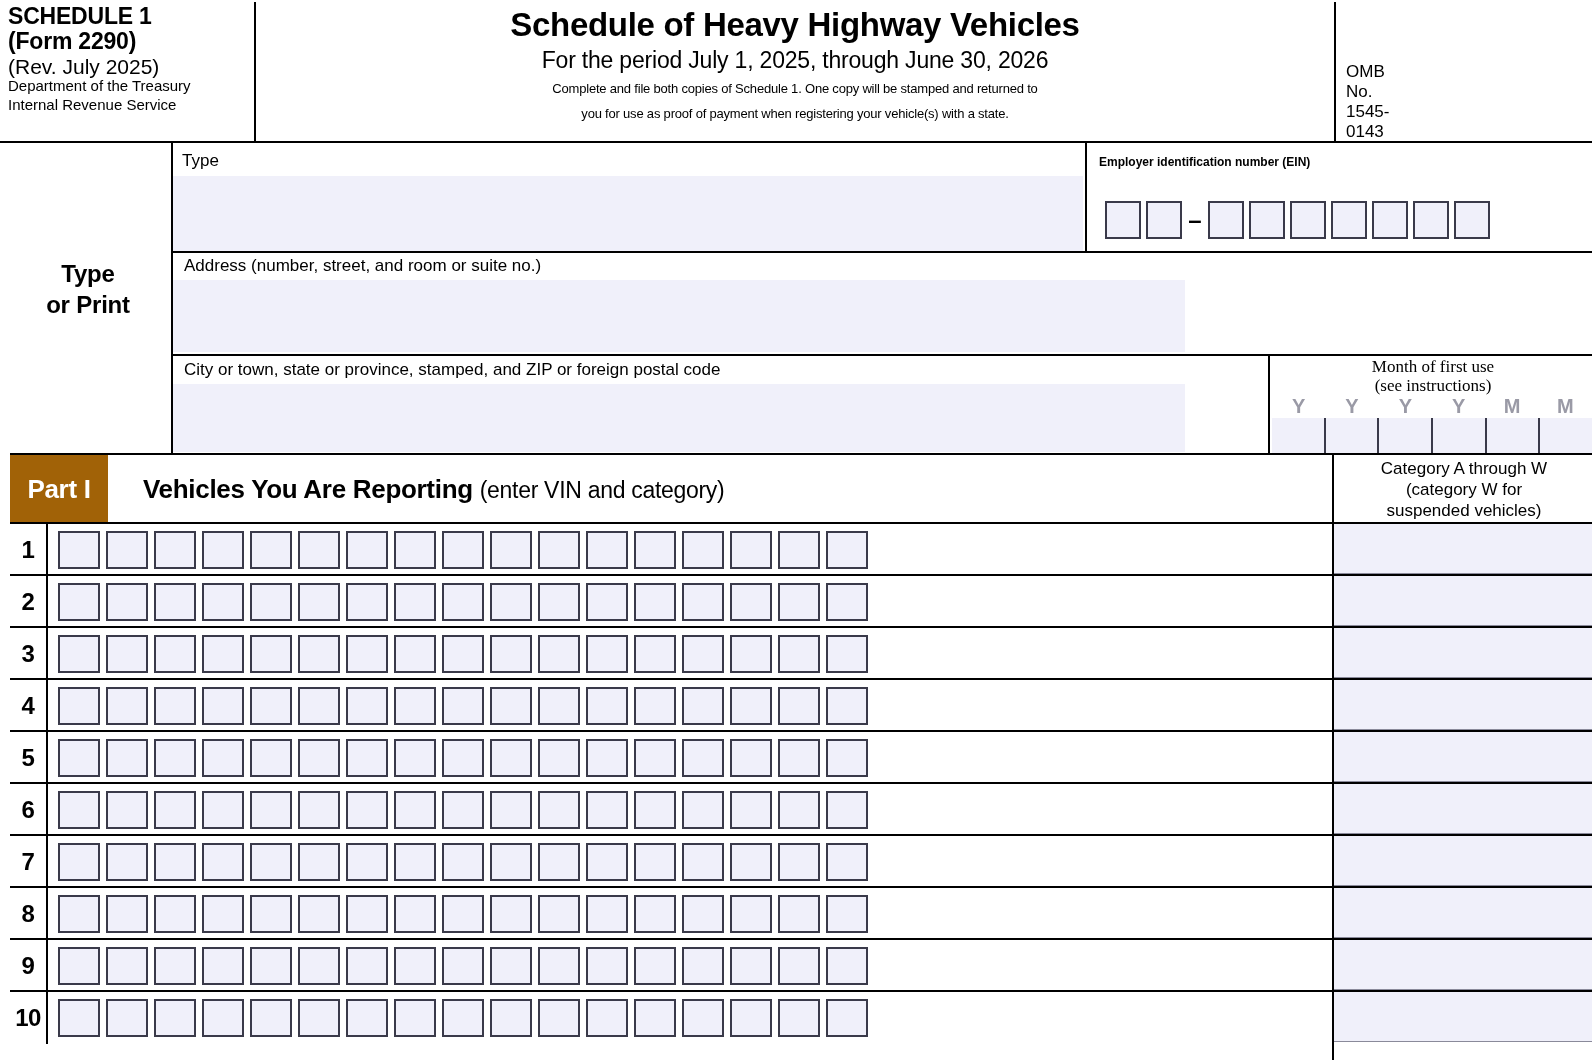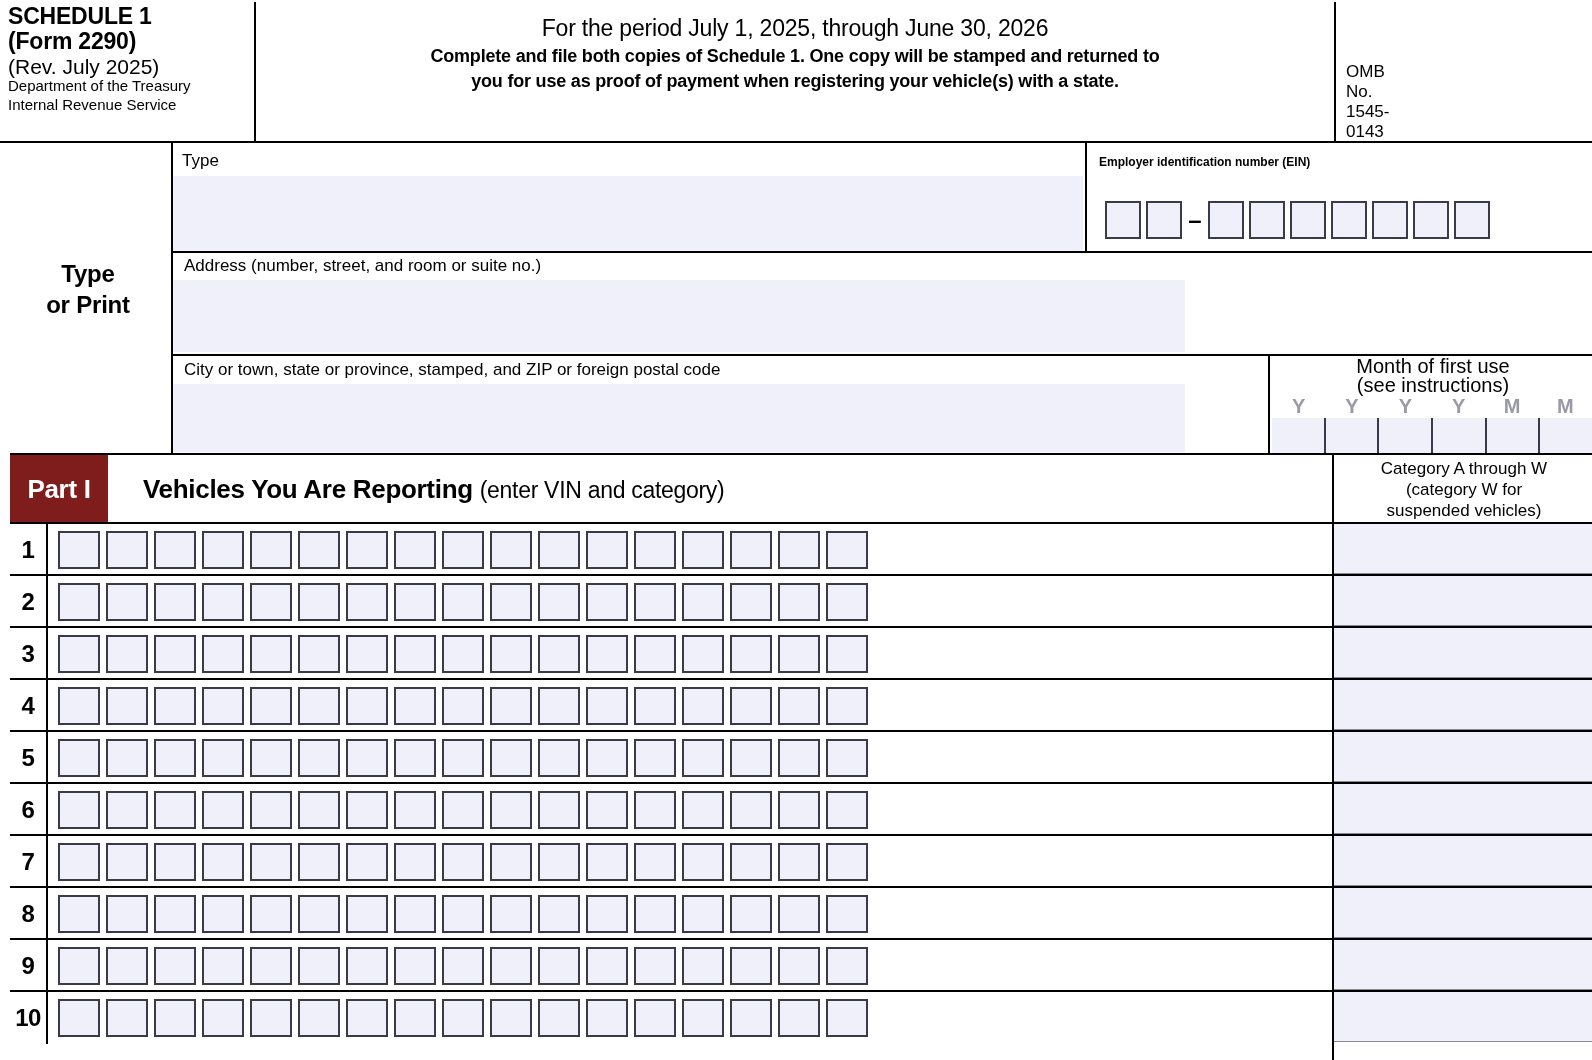--- a/index.html
+++ b/index.html
@@ -35,23 +35,23 @@
   #hdr-vr2 { left: 1334px; top: 2px; height: 139px; }
 
   #hdr-center {
     position: absolute; left: 258px; top: 2px; width: 1074px;
     text-align: center;
   }
   #main-title {
     font-size: 33px; font-weight: bold; line-height: 41px;
     margin-top: 2px; letter-spacing: -0.3px;
   }
-  #period { font-size: 23px; line-height: 31px; letter-spacing: -0.2px; margin-top: 11px; }
+  #period { font-size: 23px; line-height: 31px; letter-spacing: -0.2px; }
   #instruct {
-    font-size: 18px; font-weight: bold; line-height: 25px;
+    font-size: 13px; font-weight: normal; line-height: 25px;
     letter-spacing: -0.2px; padding: 0 8px;
   }
   #omb {
     position: absolute; left: 1346px; top: 62px;
     font-size: 17px; line-height: 20px;
   }
   #hdr-bottom { left: 0; top: 141px; width: 1592px; }
 
   
   #typeprint {
@@ -101,42 +101,42 @@
   #city-label {
     position: absolute; left: 184px; top: 360px;
     font-size: 17px; line-height: 20px;
   }
   #city-fill { left: 173px; top: 384px; width: 1012px; height: 68px; }
 
   
   #mou-vr { left: 1268px; top: 356px; height: 97px; }
   #mou-title {
     position: absolute; left: 1276px; top: 357px; width: 314px;
-    text-align: center; font-size: 20px; line-height: 19px;
+    text-align: center; font-size: 17px; line-height: 19px; font-family: Liberation Serif, serif;
   }
   #mou-letters {
     position: absolute; left: 1272px; top: 395px; width: 320px;
     display: flex;
   }
   .mou-letter {
     flex: 1; text-align: center; font-size: 20px; font-weight: bold;
     color: #9a9aa6; line-height: 22px;
   }
   #mou-cells {
     position: absolute; left: 1272px; top: 418px; width: 320px; height: 35px;
     display: flex; background: #f0f0fa;
   }
   .mou-cell { flex: 1; border-left: 2px solid #3a3a4a; }
   .mou-cell:first-child { border-left: none; }
 
   
   #part-bar-top { left: 10px; top: 453px; width: 1582px; }
   #part-badge {
     position: absolute; left: 10px; top: 455px;
-    width: 98px; height: 68px; background: #7f1d1d;
+    width: 98px; height: 68px; background: #a16207;
     color: #fff; font-size: 26px; font-weight: bold;
     display: flex; align-items: center; justify-content: center;
     letter-spacing: -0.3px;
   }
   #part-title {
     position: absolute; left: 143px; top: 474px;
     font-size: 26px; font-weight: bold; line-height: 30px;
     letter-spacing: -0.3px; white-space: nowrap;
   }
   #part-title .sub { font-weight: normal; font-size: 23px; }
@@ -183,20 +183,21 @@
     </div>
     <div id="sched-rev">(Rev. July 2025)</div>
     <div id="sched-dept">Department of the Treasury</div>
     <div id="sched-dept">Internal Revenue Service</div>
   </div>
 
   <div class="vrule" id="hdr-vr1"></div>
   <div class="vrule" id="hdr-vr2"></div>
 
   <div id="hdr-center">
+    <div id="main-title">Schedule of Heavy Highway Vehicles</div>
     <div id="period">For the period July 1, 2025, through June 30, 2026</div>
     <div id="instruct">Complete and file both copies of Schedule 1. One copy will be stamped and returned to</div>
     <div id="instruct">you for use as proof of payment when registering your vehicle(s) with a state.</div>
   </div>
 
   <div id="omb">OMB No. 1545-0143</div>
   <div class="hrule" id="hdr-bottom"></div>
 
   <div id="typeprint">
     <div>Type</div>

